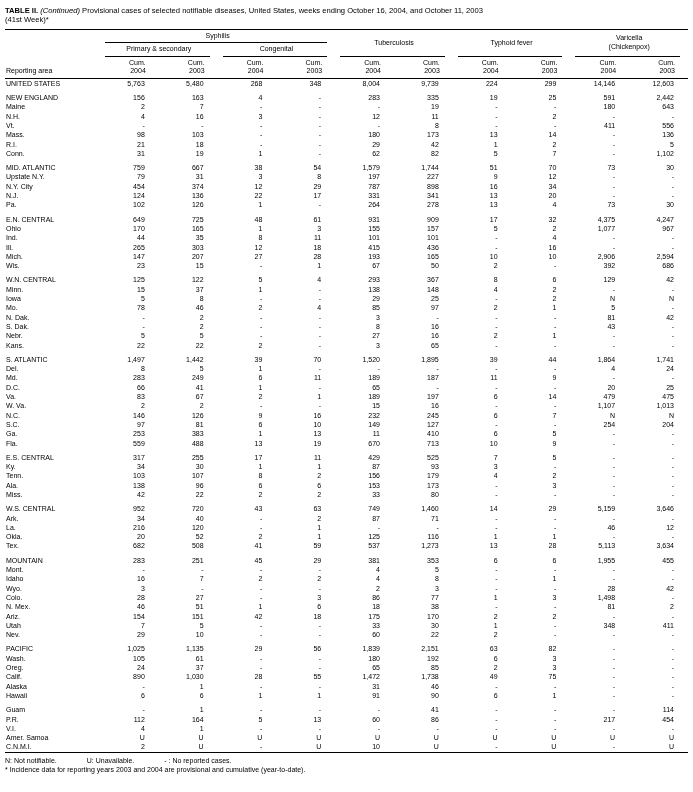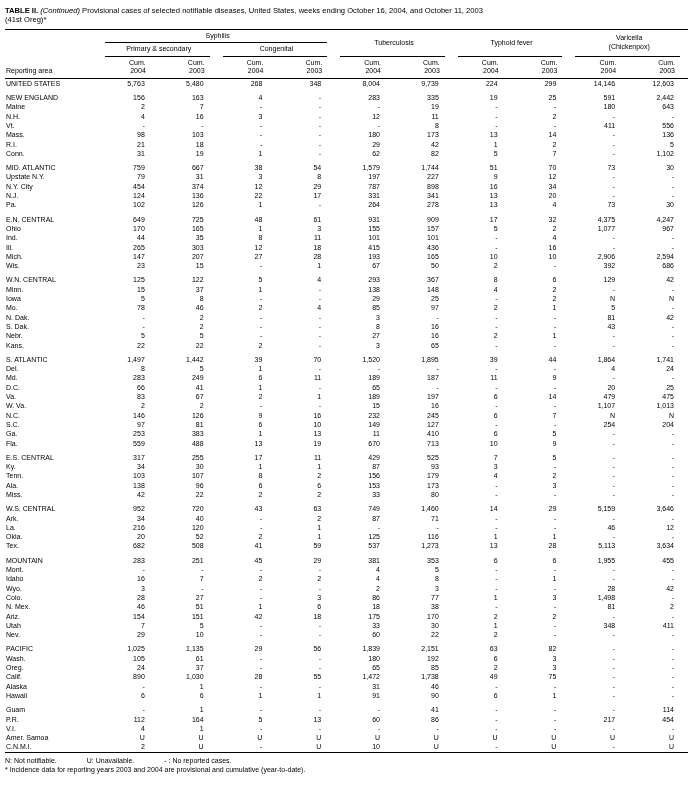--- a/index.html
+++ b/index.html
@@ -46,21 +46,21 @@
   .footnotes { margin-top: 3px; font-size: 7px; line-height: 9px; }
   .footnotes .legend span { display: inline-block; margin-right: 30px; }
 </style>
 </head>
 <body>
 
 <div class="page">
 
   <div class="title">
     <span class="b">TABLE II.</span><span class="i"> (Continued)</span><span> Provisional cases of selected notifiable diseases, United States, weeks ending October 16, 2004, and October 11, 2003</span><br>
-    <span>(41st Oreg)*</span>
+    <span>(41st Week)*</span>
   </div>
 
   <table>
     <colgroup>
       <col class="c-area">
       <col class="c-num">
         <col class="c-num">
         <col class="c-num">
         <col class="c-num">
         <col class="c-num">

